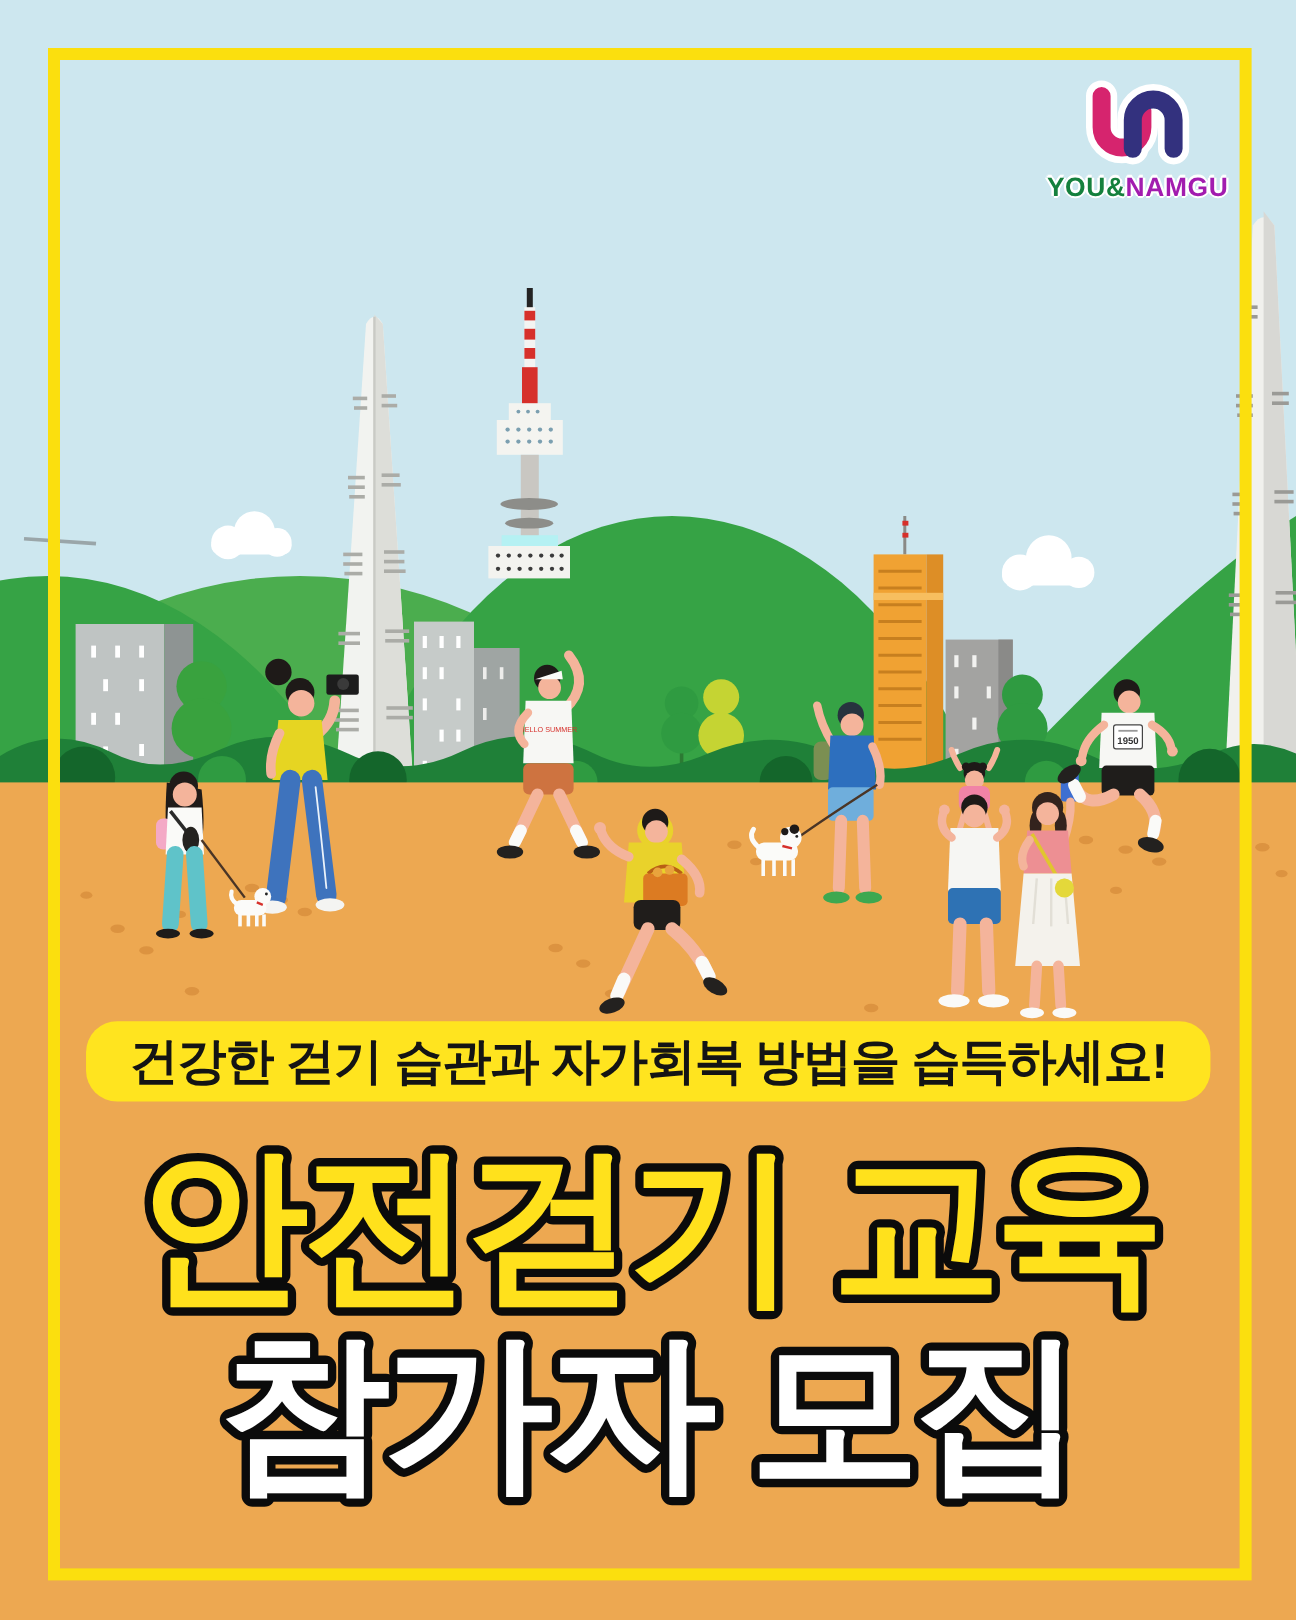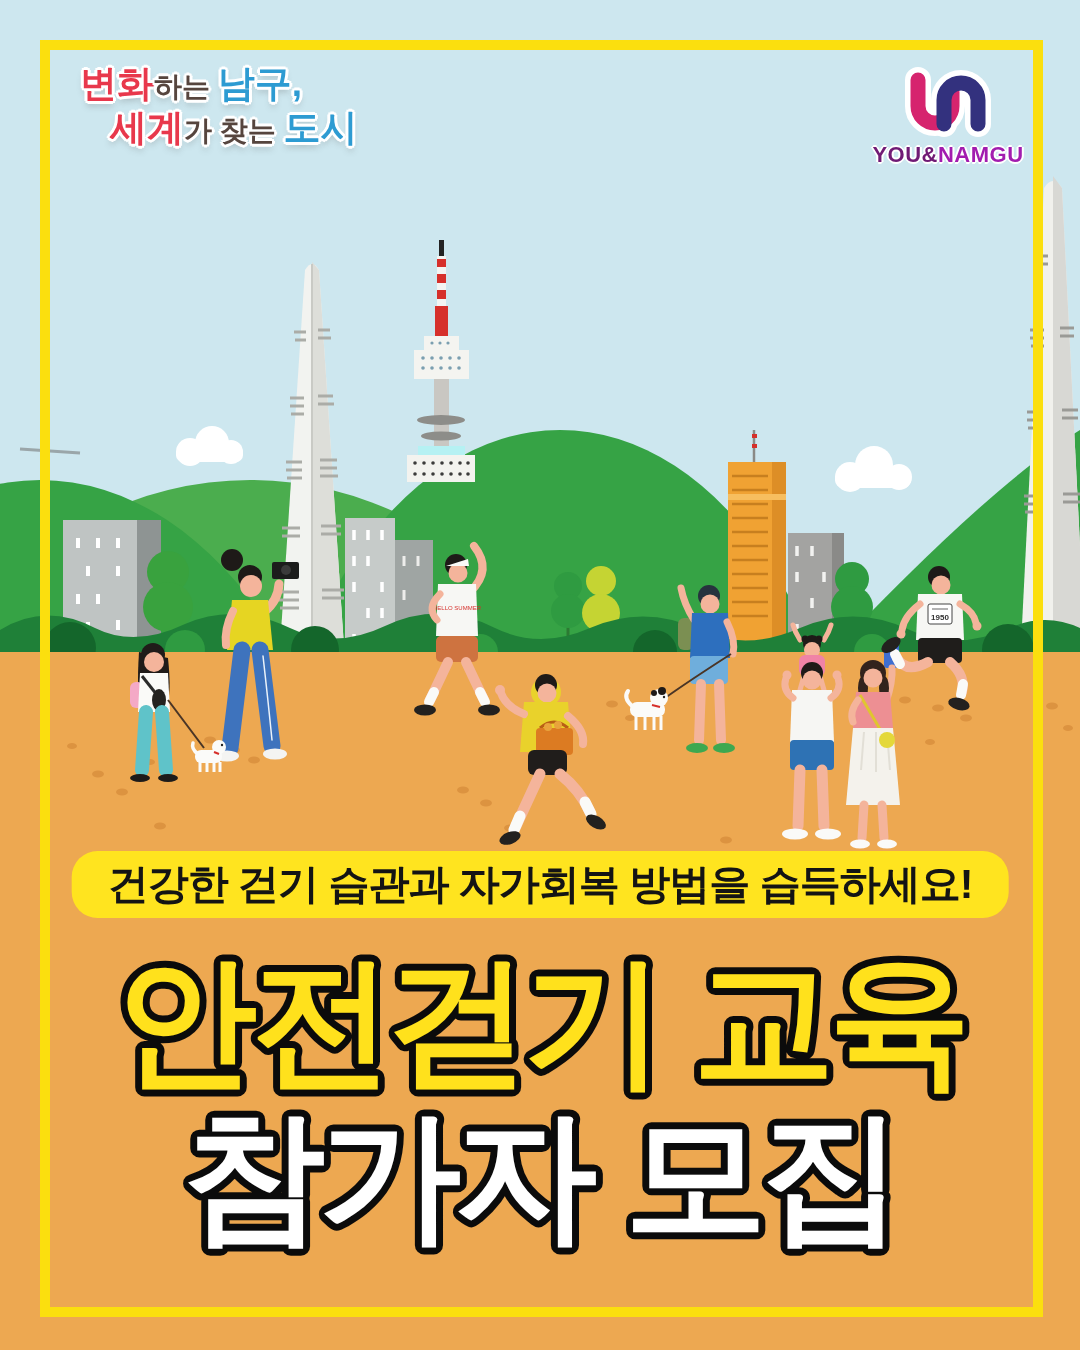--- a/index.html
+++ b/index.html
@@ -9,21 +9,21 @@
   .frame{position:absolute;left:40px;top:40px;right:37px;bottom:33px;border:10px solid #FBDF0E;z-index:4;pointer-events:none;}
   .slogan{position:absolute;left:80px;top:62px;z-index:5;font-weight:800;line-height:1.18;
     text-shadow:-3px 0 #fff,3px 0 #fff,0 -3px #fff,0 3px #fff,-2px -2px #fff,2px -2px #fff,-2px 2px #fff,2px 2px #fff,0 5px 6px rgba(90,90,90,.35);}
   .slogan .big{font-size:37px;}
   .slogan .small{font-size:28px;}
   .slogan .ln2{margin-left:30px;}
   .red{color:#E8384C;} .darkc{color:#56453E;} .bluec{color:#2D9BD2;}
   .logo{position:absolute;right:52px;top:66px;z-index:5;width:160px;text-align:center;}
   .logo-text{font-size:22px;font-weight:900;letter-spacing:.5px;
     text-shadow:-2px 0 #fff,2px 0 #fff,0 -2px #fff,0 2px #fff,-1px -1px #fff,1px 1px #fff;}
-  .pinkc{color:#701a75;} .navyc{color:#a21caf;}
+  .pinkc{color:#15803d;} .navyc{color:#a21caf;}
   .banner{position:absolute;left:50%;top:851px;transform:translateX(-50%);z-index:5;background:#FFE41F;
     border-radius:26px;padding:6px 36px;font-size:41px;font-weight:900;color:#141414;white-space:nowrap;letter-spacing:-1px;}
   .titles{position:absolute;left:0;top:935px;width:1080px;height:330px;z-index:5;pointer-events:none;}
   .titles text{font-family:"Liberation Sans",sans-serif;font-weight:900;font-size:142px;letter-spacing:-6px;
     paint-order:stroke;stroke:#0B0B0B;stroke-width:14px;stroke-linejoin:round;text-anchor:middle;}
   .limb{fill:none;stroke-linecap:round;}
   .leash{fill:none;stroke:#4A3526;stroke-width:2;}
 </style>
 </head>
 <body>
@@ -468,24 +468,20 @@
       <path class="limb" d="M900,664 L895,654" stroke="#FAFAF8" stroke-width="10"></path>
       <ellipse cx="891" cy="645" rx="11" ry="6" fill="#23211F" transform="rotate(-35 891 645)"></ellipse>
       <path class="limb" d="M950,662 Q966,676 962,692" stroke="#F4B49B" stroke-width="10"></path>
       <path class="limb" d="M963,684 L961,695" stroke="#FAFAF8" stroke-width="10"></path>
       <ellipse cx="959" cy="704" rx="11" ry="6" fill="#23211F" transform="rotate(15 959 704)"></ellipse>
     </g>
   </svg>
 
   <div class="frame"></div>
 
-  <div class="slogan">
-    <div><span class="big red">변화</span><span class="small darkc">하는 </span> <span class="big bluec">남구,</span></div>
-    <div class="ln2"><span class="big red">세계</span><span class="small darkc">가 찾는 </span> <span class="big bluec">도시</span></div>
-  </div>
 
   <div class="logo">
     <svg width="150" height="72" viewBox="0 0 150 72">
       <g stroke-linecap="round" fill="none">
         <path d="M45,14 V40 A17,17 0 0 0 79,40 V26" stroke="#FFFFFF" stroke-width="26"></path>
         <path d="M71,58 V34 A17,17 0 0 1 105,34 V58" stroke="#FFFFFF" stroke-width="26"></path>
         <path d="M45,14 V40 A17,17 0 0 0 79,40 V26" stroke="#D6246E" stroke-width="15"></path>
         <path d="M71,58 V34 A17,17 0 0 1 105,34 V58" stroke="#33317E" stroke-width="15"></path>
       </g>
     </svg>

